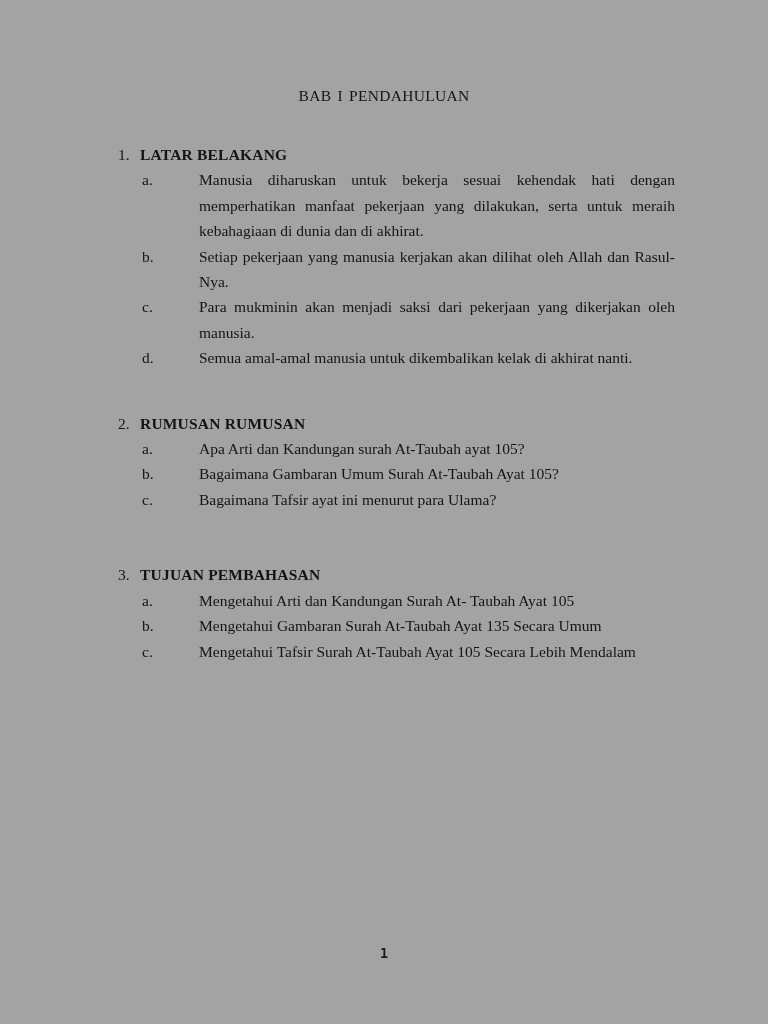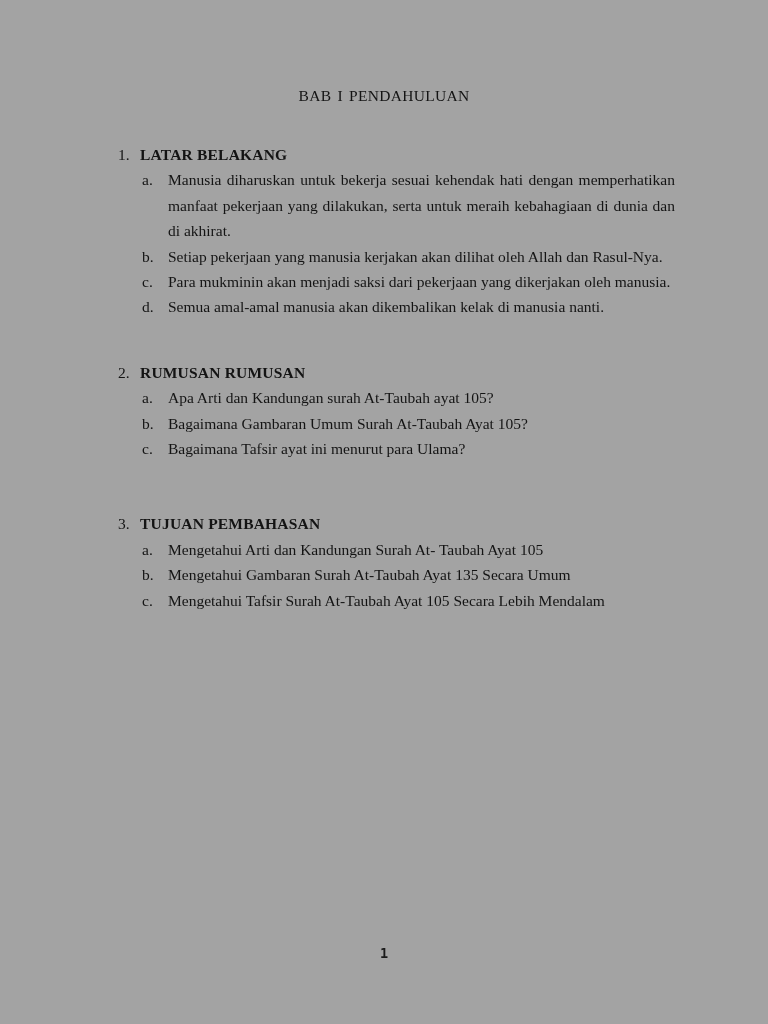--- a/index.html
+++ b/index.html
@@ -52,20 +52,21 @@
     display: flex;
     padding-left: 24px;
   }
   .item .letter {
     width: 26px;
     flex: 0 0 26px;
   }
   .item .item-text {
     flex: 1;
     text-align: justify;
+    margin-left: 31px;
   }
   .footer {
     position: absolute;
     top: 941px;
     left: 0;
     right: 0;
     text-align: center;
     font-family: "DejaVu Sans Mono", monospace;
     font-size: 13.5px;
     font-weight: 700;
@@ -94,21 +95,21 @@
       <div class="item">
         <span class="letter">b.</span>
         <span class="item-text">Setiap pekerjaan yang manusia kerjakan akan dilihat oleh Allah dan Rasul-Nya.</span>
       </div>
       <div class="item">
         <span class="letter">c.</span>
         <span class="item-text">Para mukminin akan menjadi saksi dari pekerjaan yang dikerjakan oleh manusia.</span>
       </div>
       <div class="item">
         <span class="letter">d.</span>
-        <span class="item-text">Semua amal-amal manusia akan dikembalikan kelak di manusia nanti.</span>
+        <span class="item-text">Semua amal-amal manusia untuk dikembalikan kelak di akhirat nanti.</span>
       </div>
     </section>
 
     <section class="sec sec-2">
       <div class="sec-head">
         <span class="num">2.</span>
         <span class="head-text">RUMUSAN RUMUSAN</span>
       </div>
       <div class="item">
         <span class="letter">a.</span>

